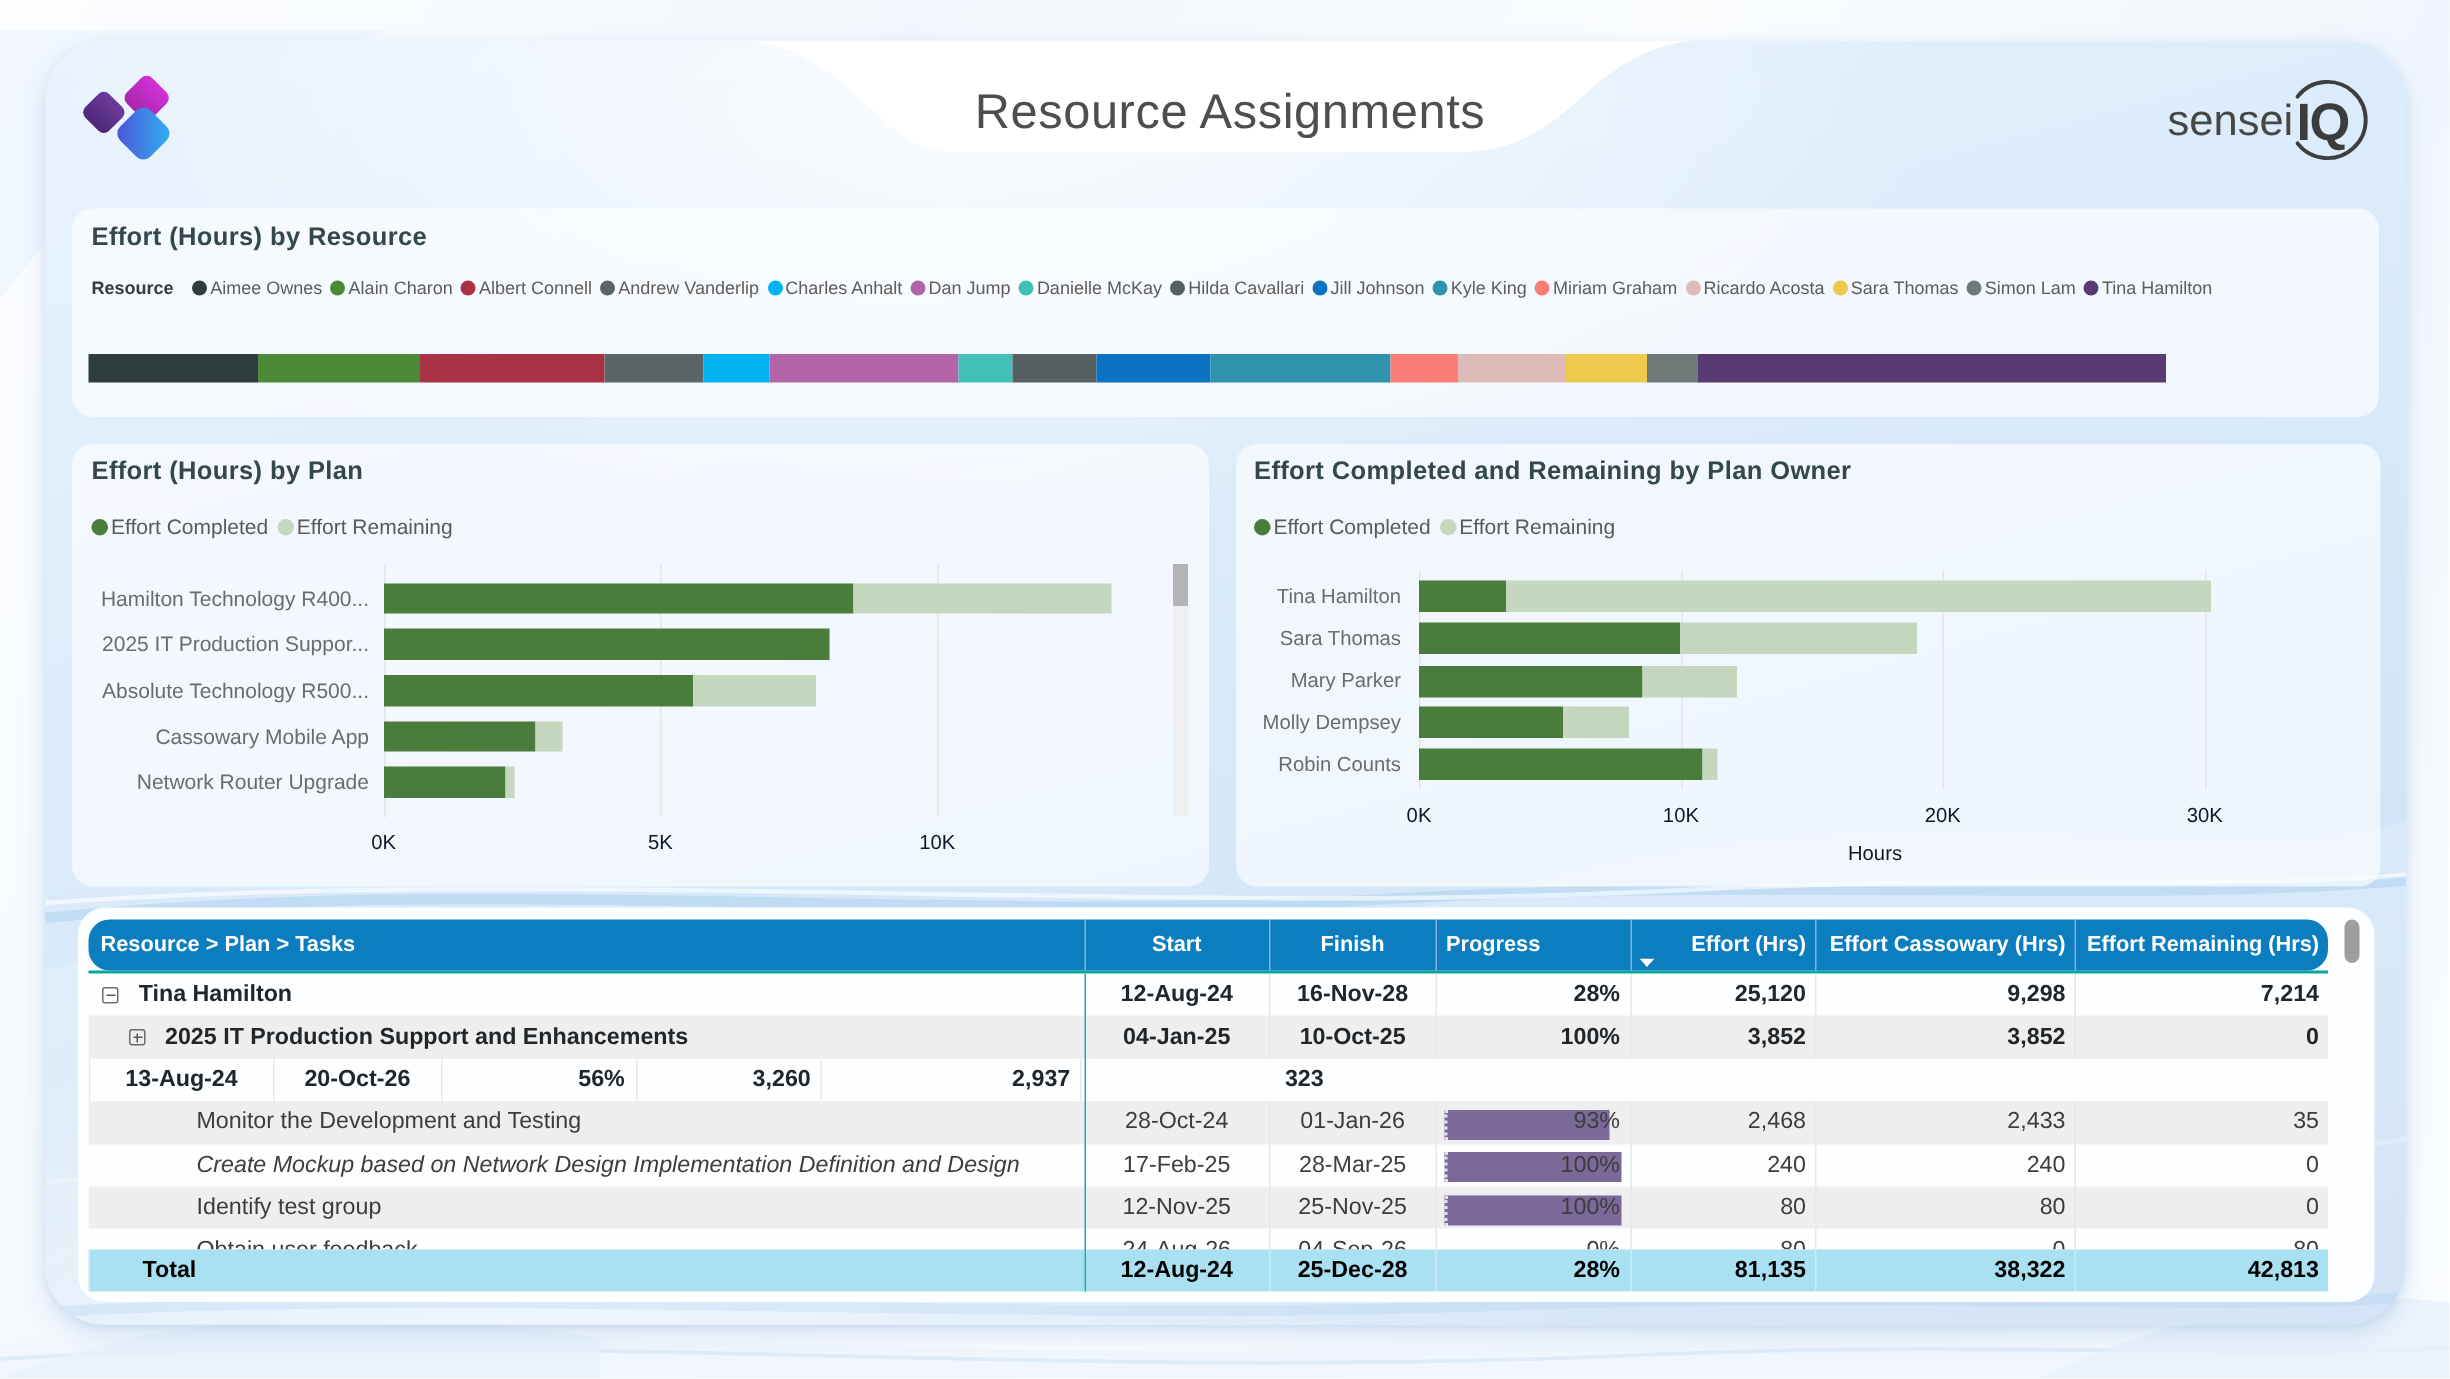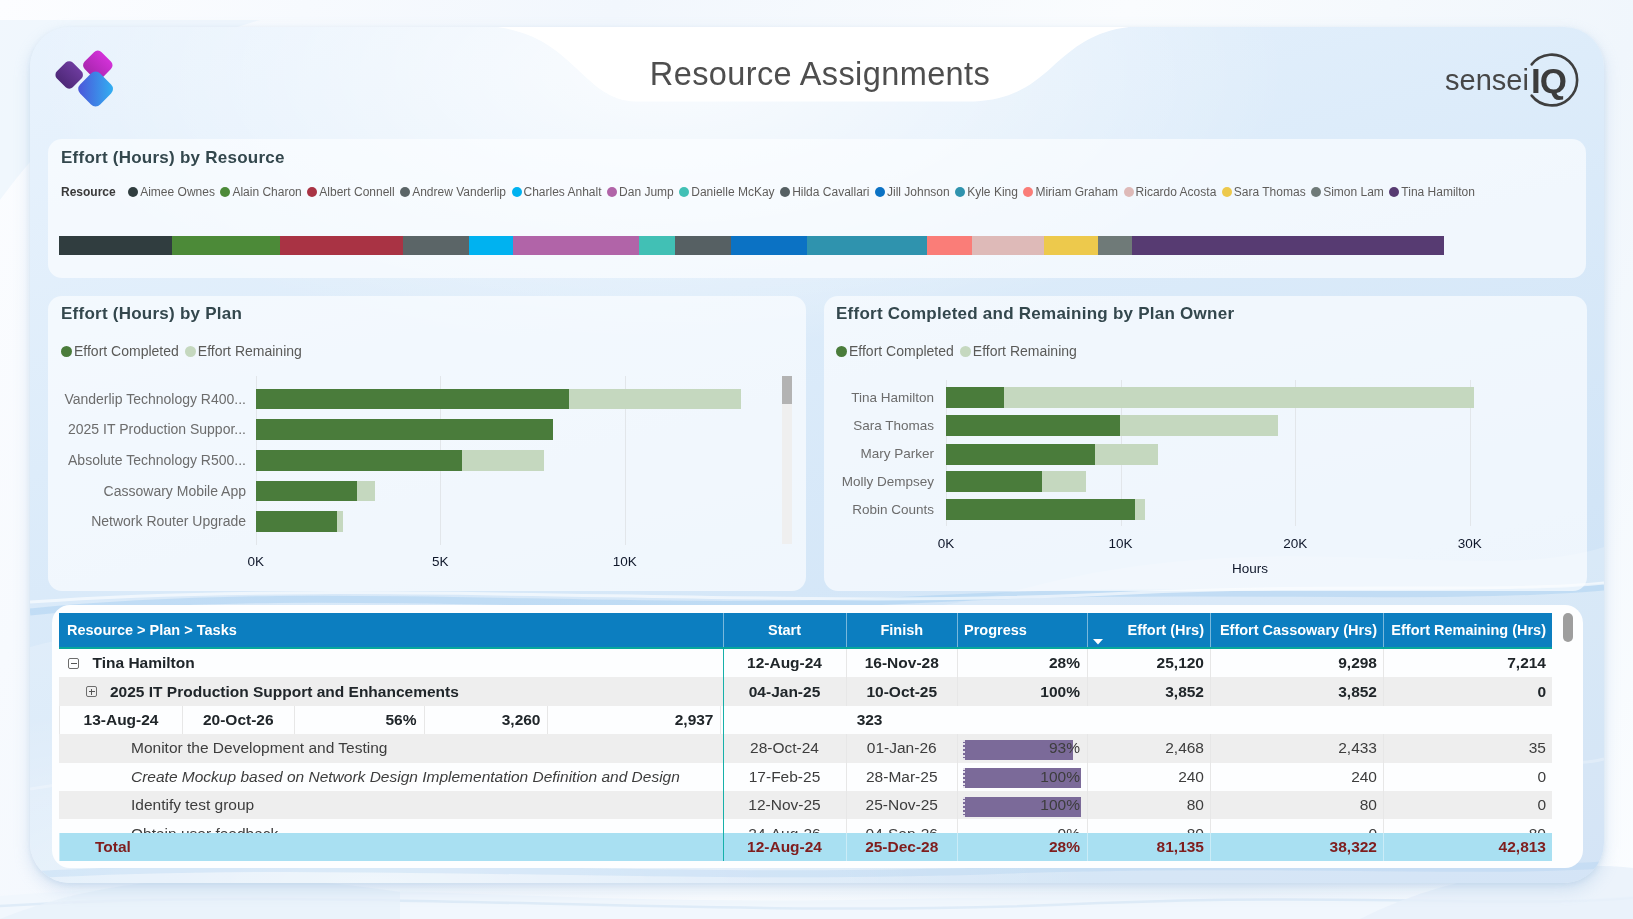--- a/index.html
+++ b/index.html
@@ -24,29 +24,29 @@
   .cat  { position:absolute; font-size:14px; color:#6c6c6c; white-space:nowrap; }
   .axl  { position:absolute; font-size:13.5px; color:#0f172a; transform:translateX(-50%); white-space:nowrap; }
   .tbl { position:absolute; left:59px; top:613px; width:1493px; font-size:15.5px; }
   .trow { display:flex; width:1493px; position:relative; }
   .cell { flex:none; display:flex; align-items:center; overflow:hidden; white-space:nowrap; }
   .c1{width:663.5px;} .c2{width:123px; justify-content:center;} .c3{width:111.5px; justify-content:center;}
   .c4{width:130px; justify-content:flex-end; padding-right:7px; position:relative;}
   .c5{width:123px; justify-content:flex-end; padding-right:6px;}
   .c6{width:173px; justify-content:flex-end; padding-right:6px;}
   .c7{width:169px; justify-content:flex-end; padding-right:6px;}
-  .thead { height:34px; background:#0c7ec0; color:#fff; font-weight:bold; font-size:14.5px; }
+  .thead { height:34px; background:#0c7ec0; color:#fff; font-weight:bold; font-size:14.5px;border-radius:14px; }
   .thead .cell { border-left:1px solid rgba(255,255,255,.45); }
   .thead .cell.c1 { border-left:none; padding-left:8px; }
   .brow { height:28.4px; color:#3d3d3d; }
   .brow.alt { background:#eeeeee; }
   .brow.bold { font-weight:bold; color:#20262a; }
   .brow .cell { border-left:1px solid #e7e7e7; }
   .brow .cell.c1 { border-left:none; }
-  .totrow { height:27.6px; background:#a9e0f2; color:#7f1d1d; font-weight:bold; }
+  .totrow { height:27.6px; background:#a9e0f2; color:#000000; font-weight:bold; }
   .totrow .cell { border-left:1px solid rgba(255,255,255,.4);}
   .expander { display:inline-block; width:11px; height:11px; border:1px solid #6d6d6d; border-radius:2px;
               position:relative; flex:none; }
   .expander:before { content:""; position:absolute; left:1.5px; right:1.5px; top:4px; height:1px; background:#555; }
   .expander.plus:after { content:""; position:absolute; top:1.5px; bottom:1.5px; left:4px; width:1px; background:#555; }
   .pbar { position:absolute; background:#7b6a99; top:5.8px; height:20px; left:5px;
           border-left:2px dotted rgba(255,255,255,.8); }
 </style>
 </head>
 <body>
@@ -135,21 +135,21 @@
 <span class="it"><span class="dot" style="width:11px;height:11px;background:#4a7c3b"></span>Effort Completed</span>
 <span class="it" style="margin-left:6px;"><span class="dot" style="width:11px;height:11px;background:#c5d8bf"></span>Effort Remaining</span>
   </div>
 <div class="grid" style="left:255.8px;top:376px;height:169px;"></div>
 <div class="grid" style="left:440.3px;top:376px;height:169px;"></div>
 <div class="grid" style="left:624.8px;top:376px;height:169px;"></div>
 <div class="abs" style="left:256px;top:388.6px;height:20.5px;display:flex;">
     <div style="width:313px;background:#4a7c3b"></div>
     <div style="width:172px;background:#c5d8bf"></div>
   </div>
-<div class="cat" style="right:1387px;top:390.6px;">Vanderlip Technology R400...</div>
+<div class="cat" style="right:1387px;top:390.6px;">Hamilton Technology R400...</div>
 <div class="abs" style="left:256px;top:419.3px;height:20.5px;display:flex;">
     <div style="width:297px;background:#4a7c3b"></div>
     <div style="width:0px;background:#c5d8bf"></div>
   </div>
 <div class="cat" style="right:1387px;top:421.3px;">2025 IT Production Suppor...</div>
 <div class="abs" style="left:256px;top:450.0px;height:20.5px;display:flex;">
     <div style="width:206px;background:#4a7c3b"></div>
     <div style="width:82px;background:#c5d8bf"></div>
   </div>
 <div class="cat" style="right:1387px;top:452.0px;">Absolute Technology R500...</div>

